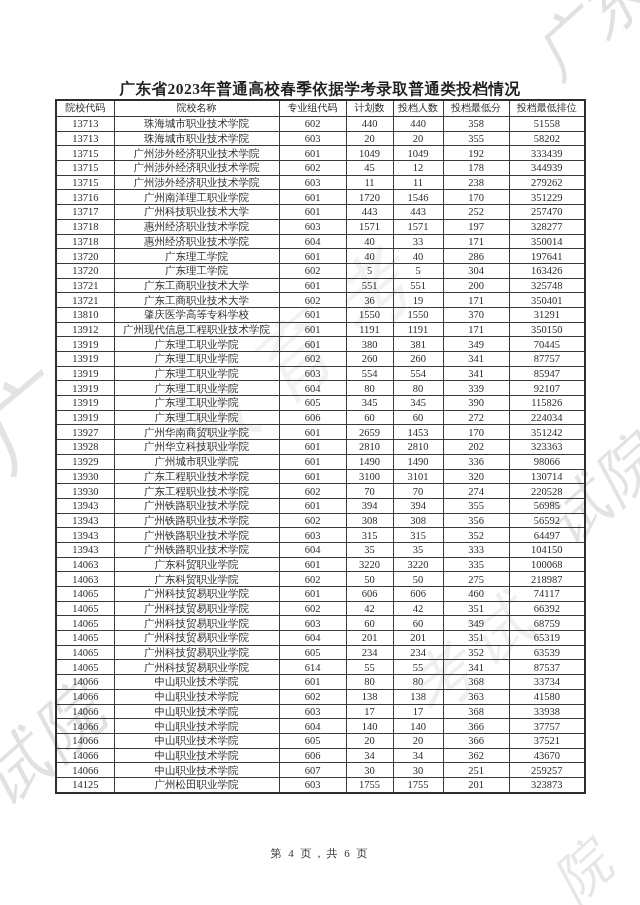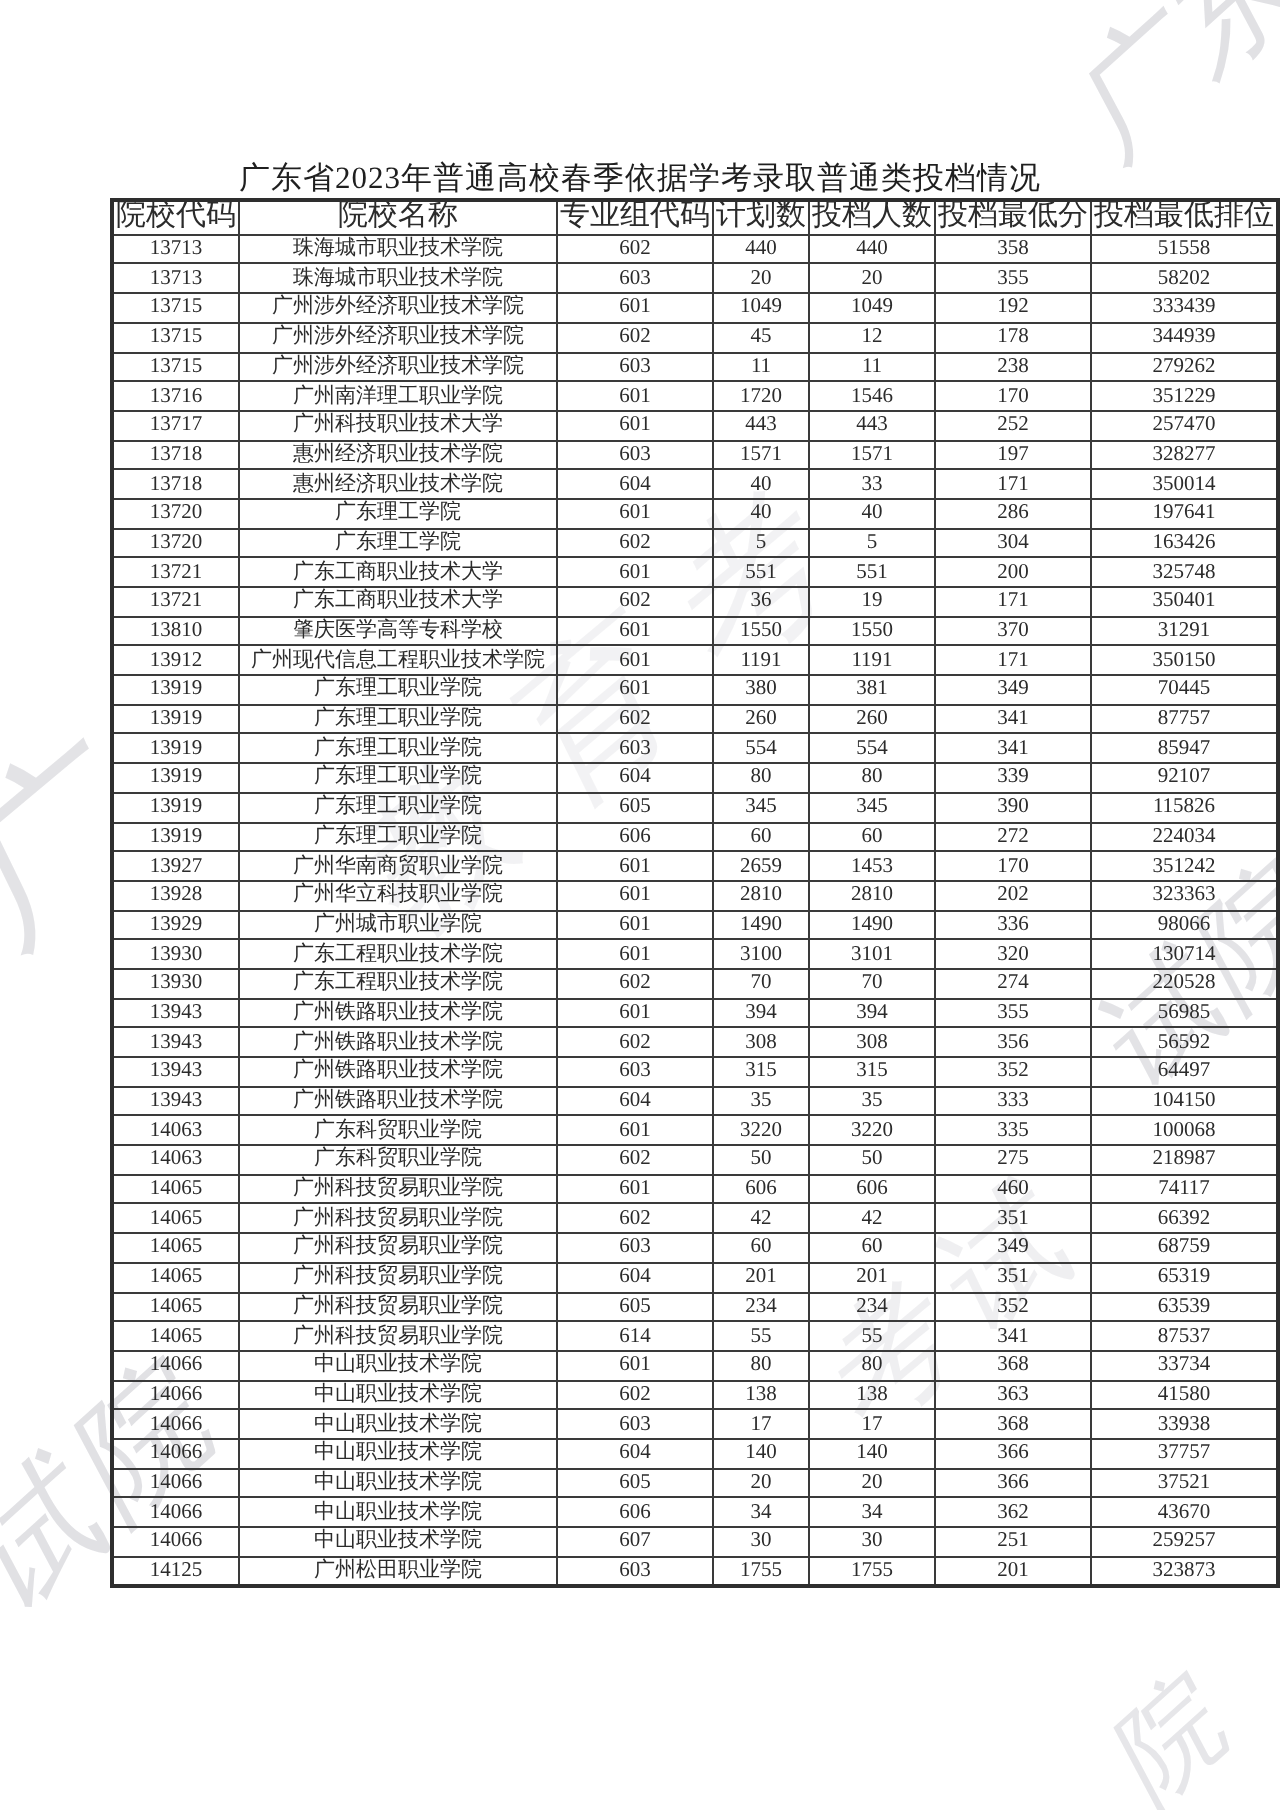--- a/index.html
+++ b/index.html
@@ -28,41 +28,41 @@
   .wm4 { left:540px; top:450px;  font-size:60px; transform:rotate(-42deg); opacity:.50; letter-spacing:4px; }
   .wm5 { left:150px; top:300px;  font-size:78px; transform:rotate(-40deg); opacity:.22; letter-spacing:24px; }
   .wm6 { left:556px; top:836px;  font-size:54px; transform:rotate(-42deg); opacity:.45; }
   .wm7 { left:400px; top:610px;  font-size:64px; transform:rotate(-40deg); opacity:.28; letter-spacing:10px; }
 
   .content { position:absolute; inset:0; z-index:1; }
 
   .title {
     position:absolute; top:79px; left:0; width:100%;
     margin:0; text-align:center;
-    font-size:15.5px; font-weight:normal; color:#1f1f1f;
+    font-size:15.5px; font-weight:bold; color:#1f1f1f;
     letter-spacing:0.5px;
   }
 
   table.adm {
     position:absolute; top:99px; left:55px;
     border-collapse:collapse; table-layout:fixed;
     border:2px solid #2e2e2e;
     background:transparent;
   }
   table.adm th, table.adm td {
     border:1px solid #3a3a3a;
     text-align:center; vertical-align:middle;
     padding:0 1px;
     font-size:10.5px;
     height:13.7px; line-height:1.05;
     white-space:nowrap; overflow:hidden;
     color:#2b2b2b;
     font-weight:normal;
   }
-  table.adm th { font-size:15px; height:15px;margin-top:28px; }
+  table.adm th { font-size:10px; height:15px;margin-top:28px; }
 
   .footer {
     position:absolute; top:846px; left:0; width:100%;
     text-align:center; font-size:11px; color:#333;
     letter-spacing:2px;
   }
 </style>
 </head>
 <body>
 
@@ -514,15 +514,16 @@
             <td>广州松田职业学院</td>
             <td>603</td>
             <td>1755</td>
             <td>1755</td>
             <td>201</td>
             <td>323873</td>
           </tr>
         </tbody>
     </table>
 
+    <div class="footer">第 4 页，共 6 页</div>
 
   </div>
 </div>
 
 </body></html>

